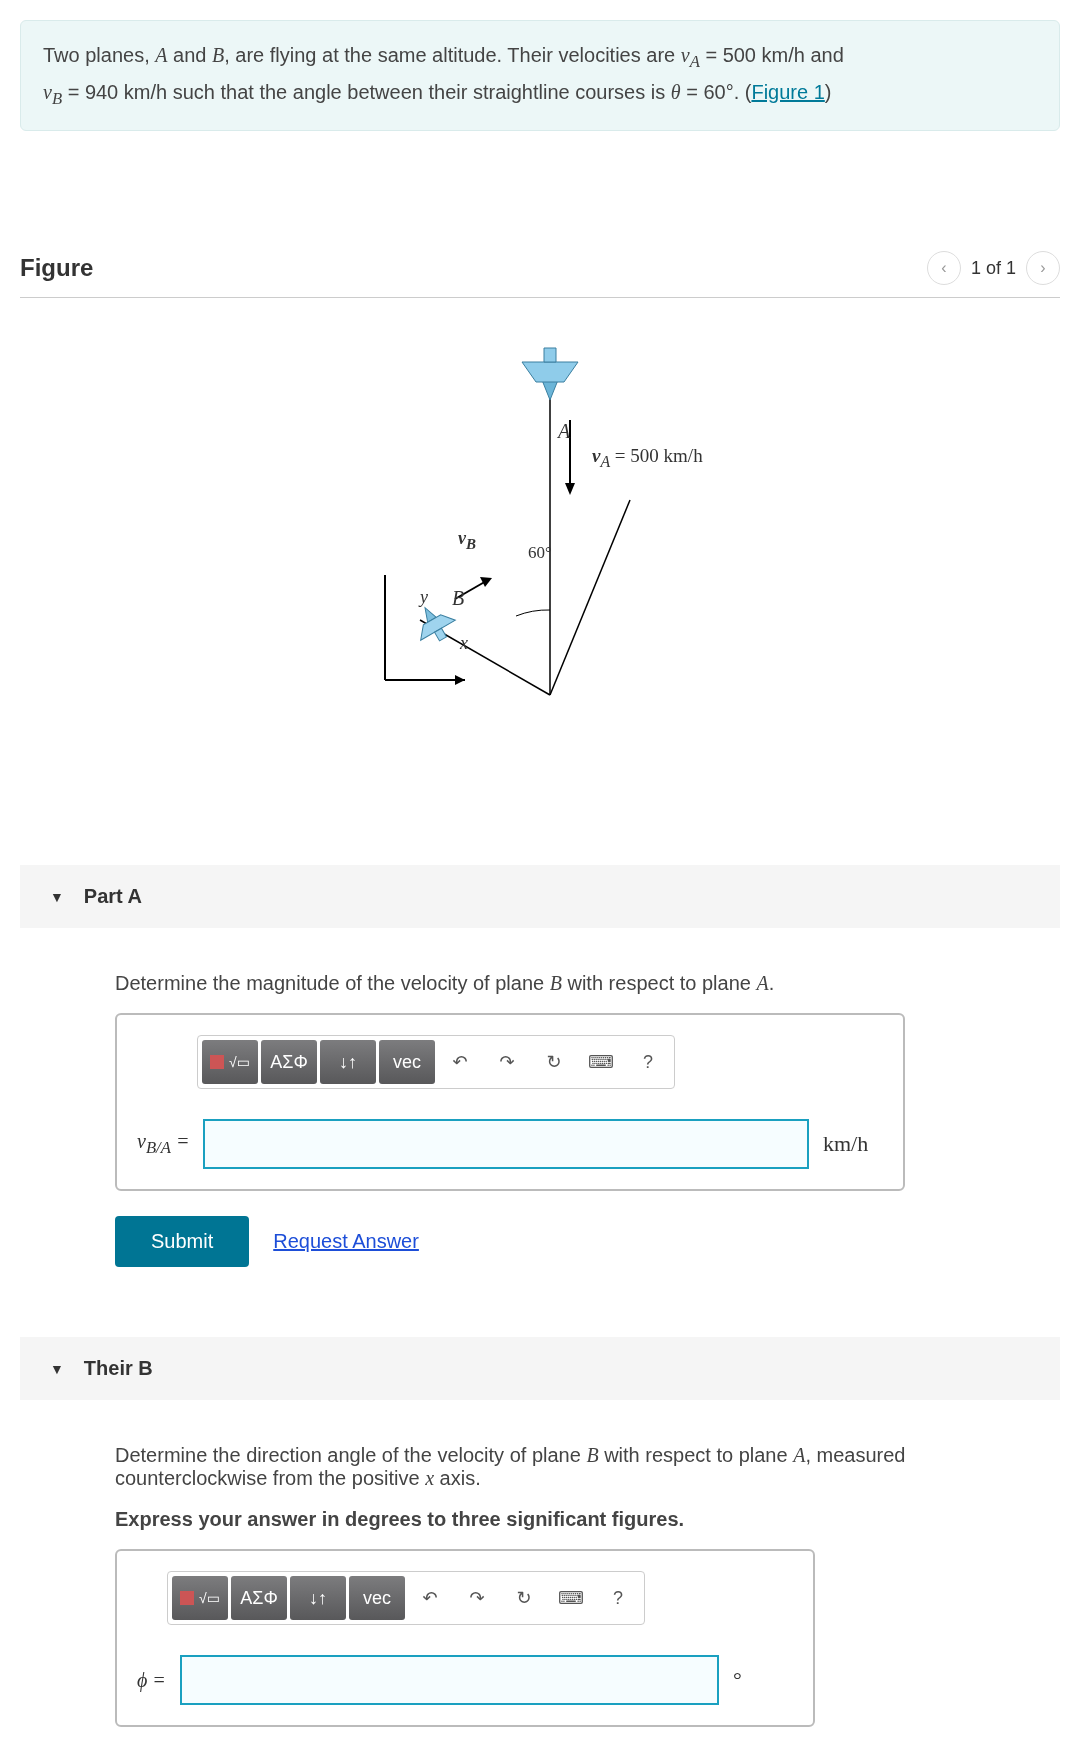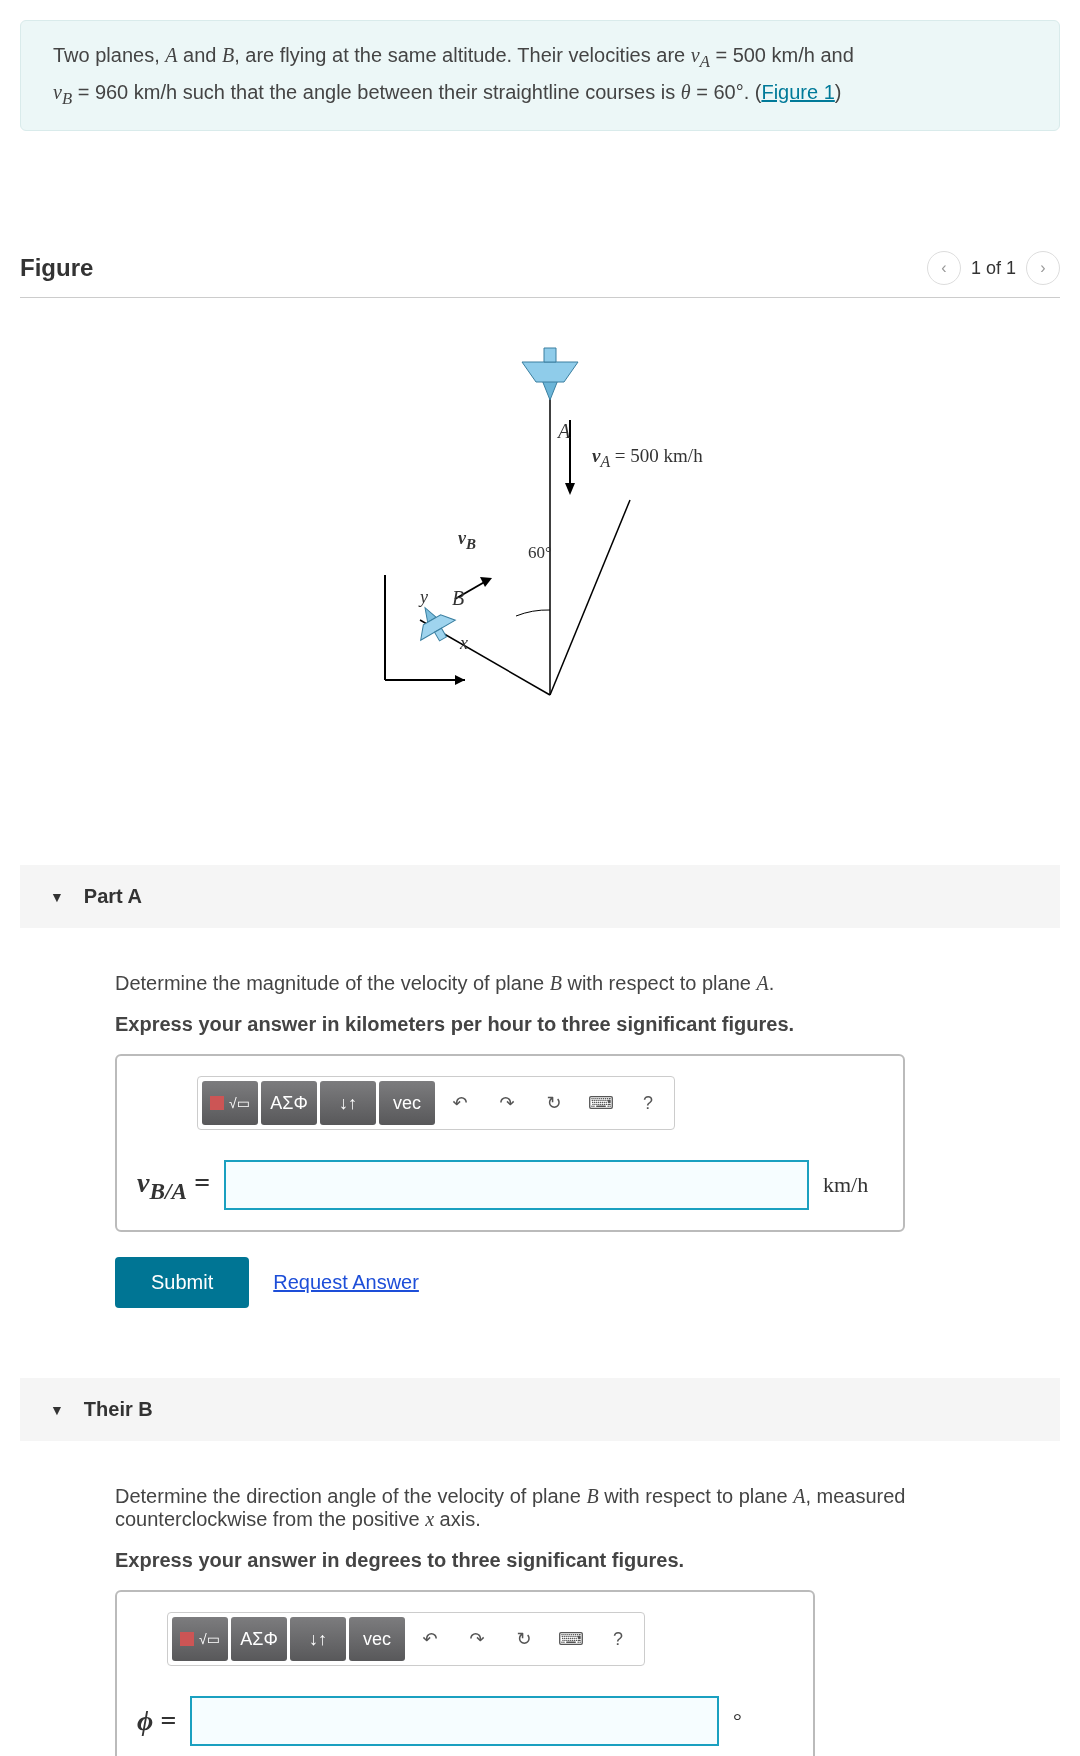--- a/index.html
+++ b/index.html
@@ -8,21 +8,21 @@
     padding: 20px;
     font-family: Arial, Helvetica, sans-serif;
     background: #fff;
     color: #333;
     width: 1080px;
   }
   .problem-statement {
     background: #ecf7f7;
     border: 1px solid #d9ebeb;
     border-radius: 6px;
-    padding: 18px 32px;
+    padding: 18px 22px;
     font-size: 20px;
     line-height: 1.6;
     color: #444;
     margin-bottom: 120px;
   }
   .problem-statement .it { font-style: italic; font-family: Georgia, serif; }
   .problem-statement a { color: #007a99; text-decoration: underline; }
 
   .figure-header {
     display: flex;
@@ -122,23 +122,22 @@
   }
   .tbtn.light.last { margin-right: 0; }
   .input-row {
     display: flex;
     align-items: center;
     gap: 14px;
   }
   .input-row .label {
     font-style: italic;
     font-family: Georgia, serif;
-    font-size: 28px;
+    font-size: 20px;
     white-space: nowrap;
-    font-weight: bold;
   }
   .answer-input {
     flex: 1;
     height: 50px;
     border: 2px solid #1aa0c0;
     background: #f6fdff;
     padding: 6px 10px;
     font-size: 18px;
   }
   .unit {
@@ -169,21 +168,21 @@
     cursor: pointer;
   }
   .narrow-box { width: 700px; }
   .narrow-box .answer-input { max-width: 560px; }
 </style>
 </head>
 <body>
 
 <div class="problem-statement">
   <span>Two planes, </span><span class="it">A</span><span> and </span><span class="it">B</span><span>, are flying at the same altitude. Their velocities are </span><span class="it">v</span><sub class="it">A</sub><span> = </span><span>500</span><span> km/h</span><span> and </span><br>
-  <span class="it">v</span><sub class="it">B</sub><span> = </span><span>960</span><span> km/h</span><span> such that the angle between their straightline courses is </span><span class="it">θ</span><span> = </span><span>60°</span><span>. (</span><a href="#">Figure 1</a><span>)</span>
+  <span class="it">v</span><sub class="it">B</sub><span> = </span><span>940</span><span> km/h</span><span> such that the angle between their straightline courses is </span><span class="it">θ</span><span> = </span><span>60°</span><span>. (</span><a href="#">Figure 1</a><span>)</span>
 </div>
 
 <div class="figure-header">
   <h2>Figure</h2>
   <div class="pager">
     <button class="pager-btn">‹</button>
     <span>1 of 1</span>
     <button class="pager-btn">›</button>
   </div>
 </div>
@@ -236,21 +235,20 @@
 </div>
 
 <div class="part-header">
   <span class="caret">▼</span>
   <h3>Part A</h3>
 </div>
 <div class="part-body">
   <p>
     <span>Determine the magnitude of the velocity of plane </span><span class="it">B</span><span> with respect to plane </span><span class="it">A</span><span>.</span>
   </p>
-  <p class="bold">Express your answer in kilometers per hour to three significant figures.</p>
 
   <div class="answer-box">
     <div class="toolbar">
       <button class="tbtn"><span style="display:inline-block;width:14px;height:14px;background:#c55;"></span>&nbsp;<span style="font-size:14px;">√▭</span></button>
       <button class="tbtn">ΑΣΦ</button>
       <button class="tbtn">↓↑</button>
       <button class="tbtn">vec</button>
       <button class="tbtn light">↶</button>
       <button class="tbtn light">↷</button>
       <button class="tbtn light">↻</button>

